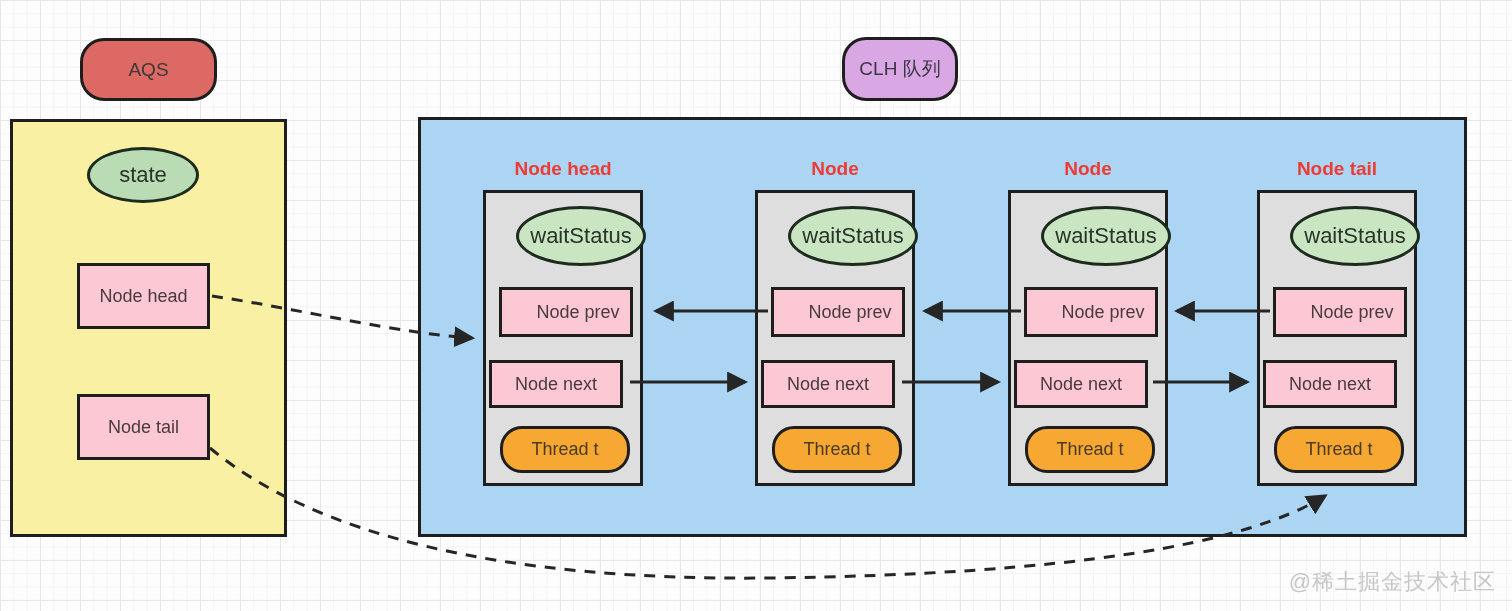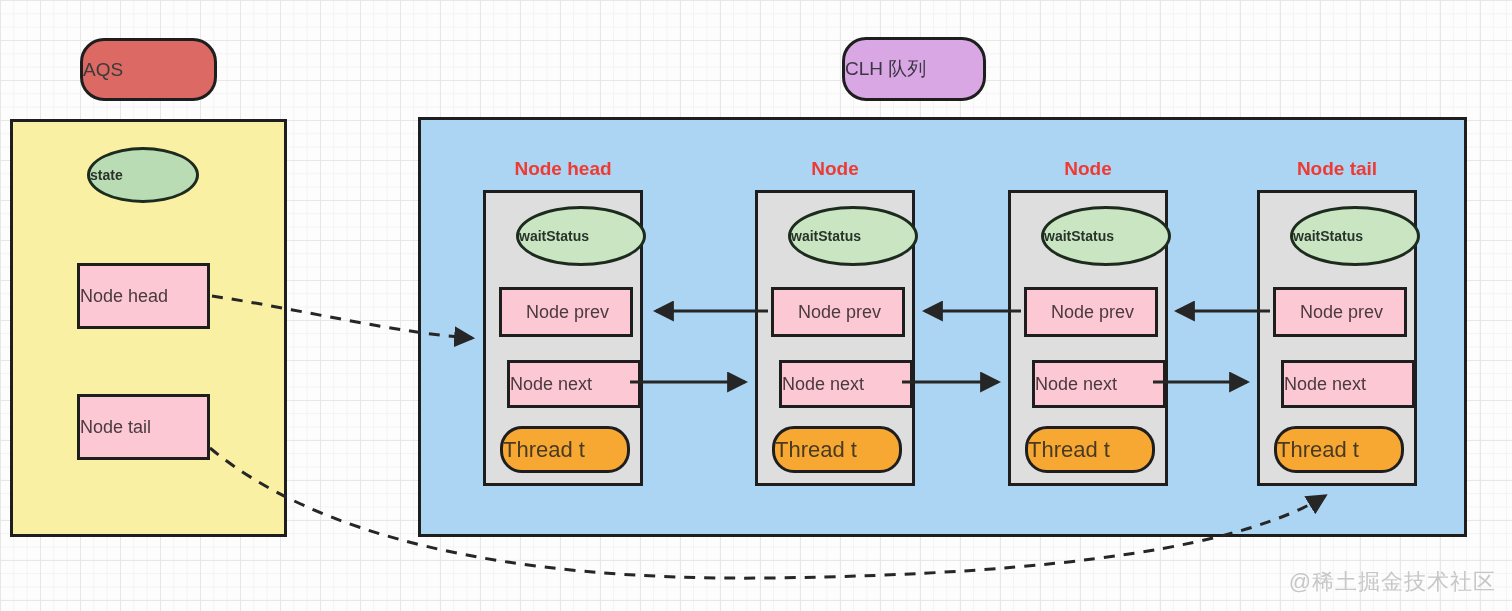--- a/index.html
+++ b/index.html
@@ -11,35 +11,35 @@
     font-family:"Liberation Sans","DejaVu Sans",sans-serif;
     background-color:#fdfdfd;
     background-image:
       linear-gradient(to right,#e7e7e7 1px,transparent 1px),
       linear-gradient(to bottom,#e7e7e7 1px,transparent 1px),
       linear-gradient(to right,#f3f3f3 1px,transparent 1px),
       linear-gradient(to bottom,#f3f3f3 1px,transparent 1px);
     background-size:40px 40px,40px 40px,13.33px 13.33px,13.33px 13.33px;
   }
   .abs{position:absolute;}
-  .center{display:flex;align-items:center;justify-content:flex-start;}
+  .center{display:flex;align-items:center;justify-content:center;}
 
   
   .badge{
     border:3px solid #1e1e1e;border-radius:24px;
     font-size:19px;color:#3a3a3a;
   }
   .badge-aqs{left:80px;top:38px;width:137px;height:63px;background:#dc6963;}
-  .badge-clh{left:842px;top:37px;width:144px;height:64px;background:#d9a8e4;color:#3c3544;}
+  .badge-clh{left:842px;top:37px;width:116px;height:64px;background:#d9a8e4;color:#3c3544;}
 
   
   .aqs-box{left:10px;top:119px;width:277px;height:418px;background:#faf0a4;border:3px solid #1e1e1e;}
   .ellipse{
     border:3px solid #1c2b1d;border-radius:50%;
-    background:#c9e5c2;font-size:14px;color:#28342a;font-weight:bold;
+    background:#c9e5c2;font-size:22px;color:#28342a;
   }
   .state-ellipse{left:87px;top:147px;width:112px;height:56px;background:#b9dcb4;}
   .pinkbox{
     background:#fbc8d3;border:3px solid #1e1e1e;
     font-size:18px;color:#4a3a3f;
   }
   .aqs-head{left:77px;top:263px;width:133px;height:66px;}
   .aqs-tail{left:77px;top:394px;width:133px;height:66px;}
 
   
@@ -50,25 +50,25 @@
     top:156px;height:26px;width:160px;
     color:#ee3a33;font-weight:bold;font-size:19px;
     text-align:center;line-height:26px;
   }
   .node{
     top:190px;width:160px;height:296px;
     background:#dedede;border:3px solid #1e1e1e;
   }
   .node .ellipse{left:30px;top:13px;width:130px;height:60px;}
   .node .prev{left:13px;top:94px;width:134px;height:50px;padding-left:24px;}
-  .node .next{left:21px;top:167px;width:134px;height:48px;}
+  .node .next{left:3px;top:167px;width:134px;height:48px;}
   .node .thread{
     left:14px;top:233px;width:130px;height:47px;
     background:#f6a832;border:3px solid #1e1e1e;border-radius:22px;
-    font-size:22px;color:#4a3a22;
+    font-size:18px;color:#4a3a22;
   }
   .n1{left:483px;} .n2{left:755px;} .n3{left:1008px;} .n4{left:1257px;}
 
   svg.overlay{left:0;top:0;width:1512px;height:611px;pointer-events:none;}
 
   .watermark{
     right:16px;top:567px;
     font-size:22px;color:#c7c7c7;letter-spacing:1px;text-align:right;
   }
 </style>

